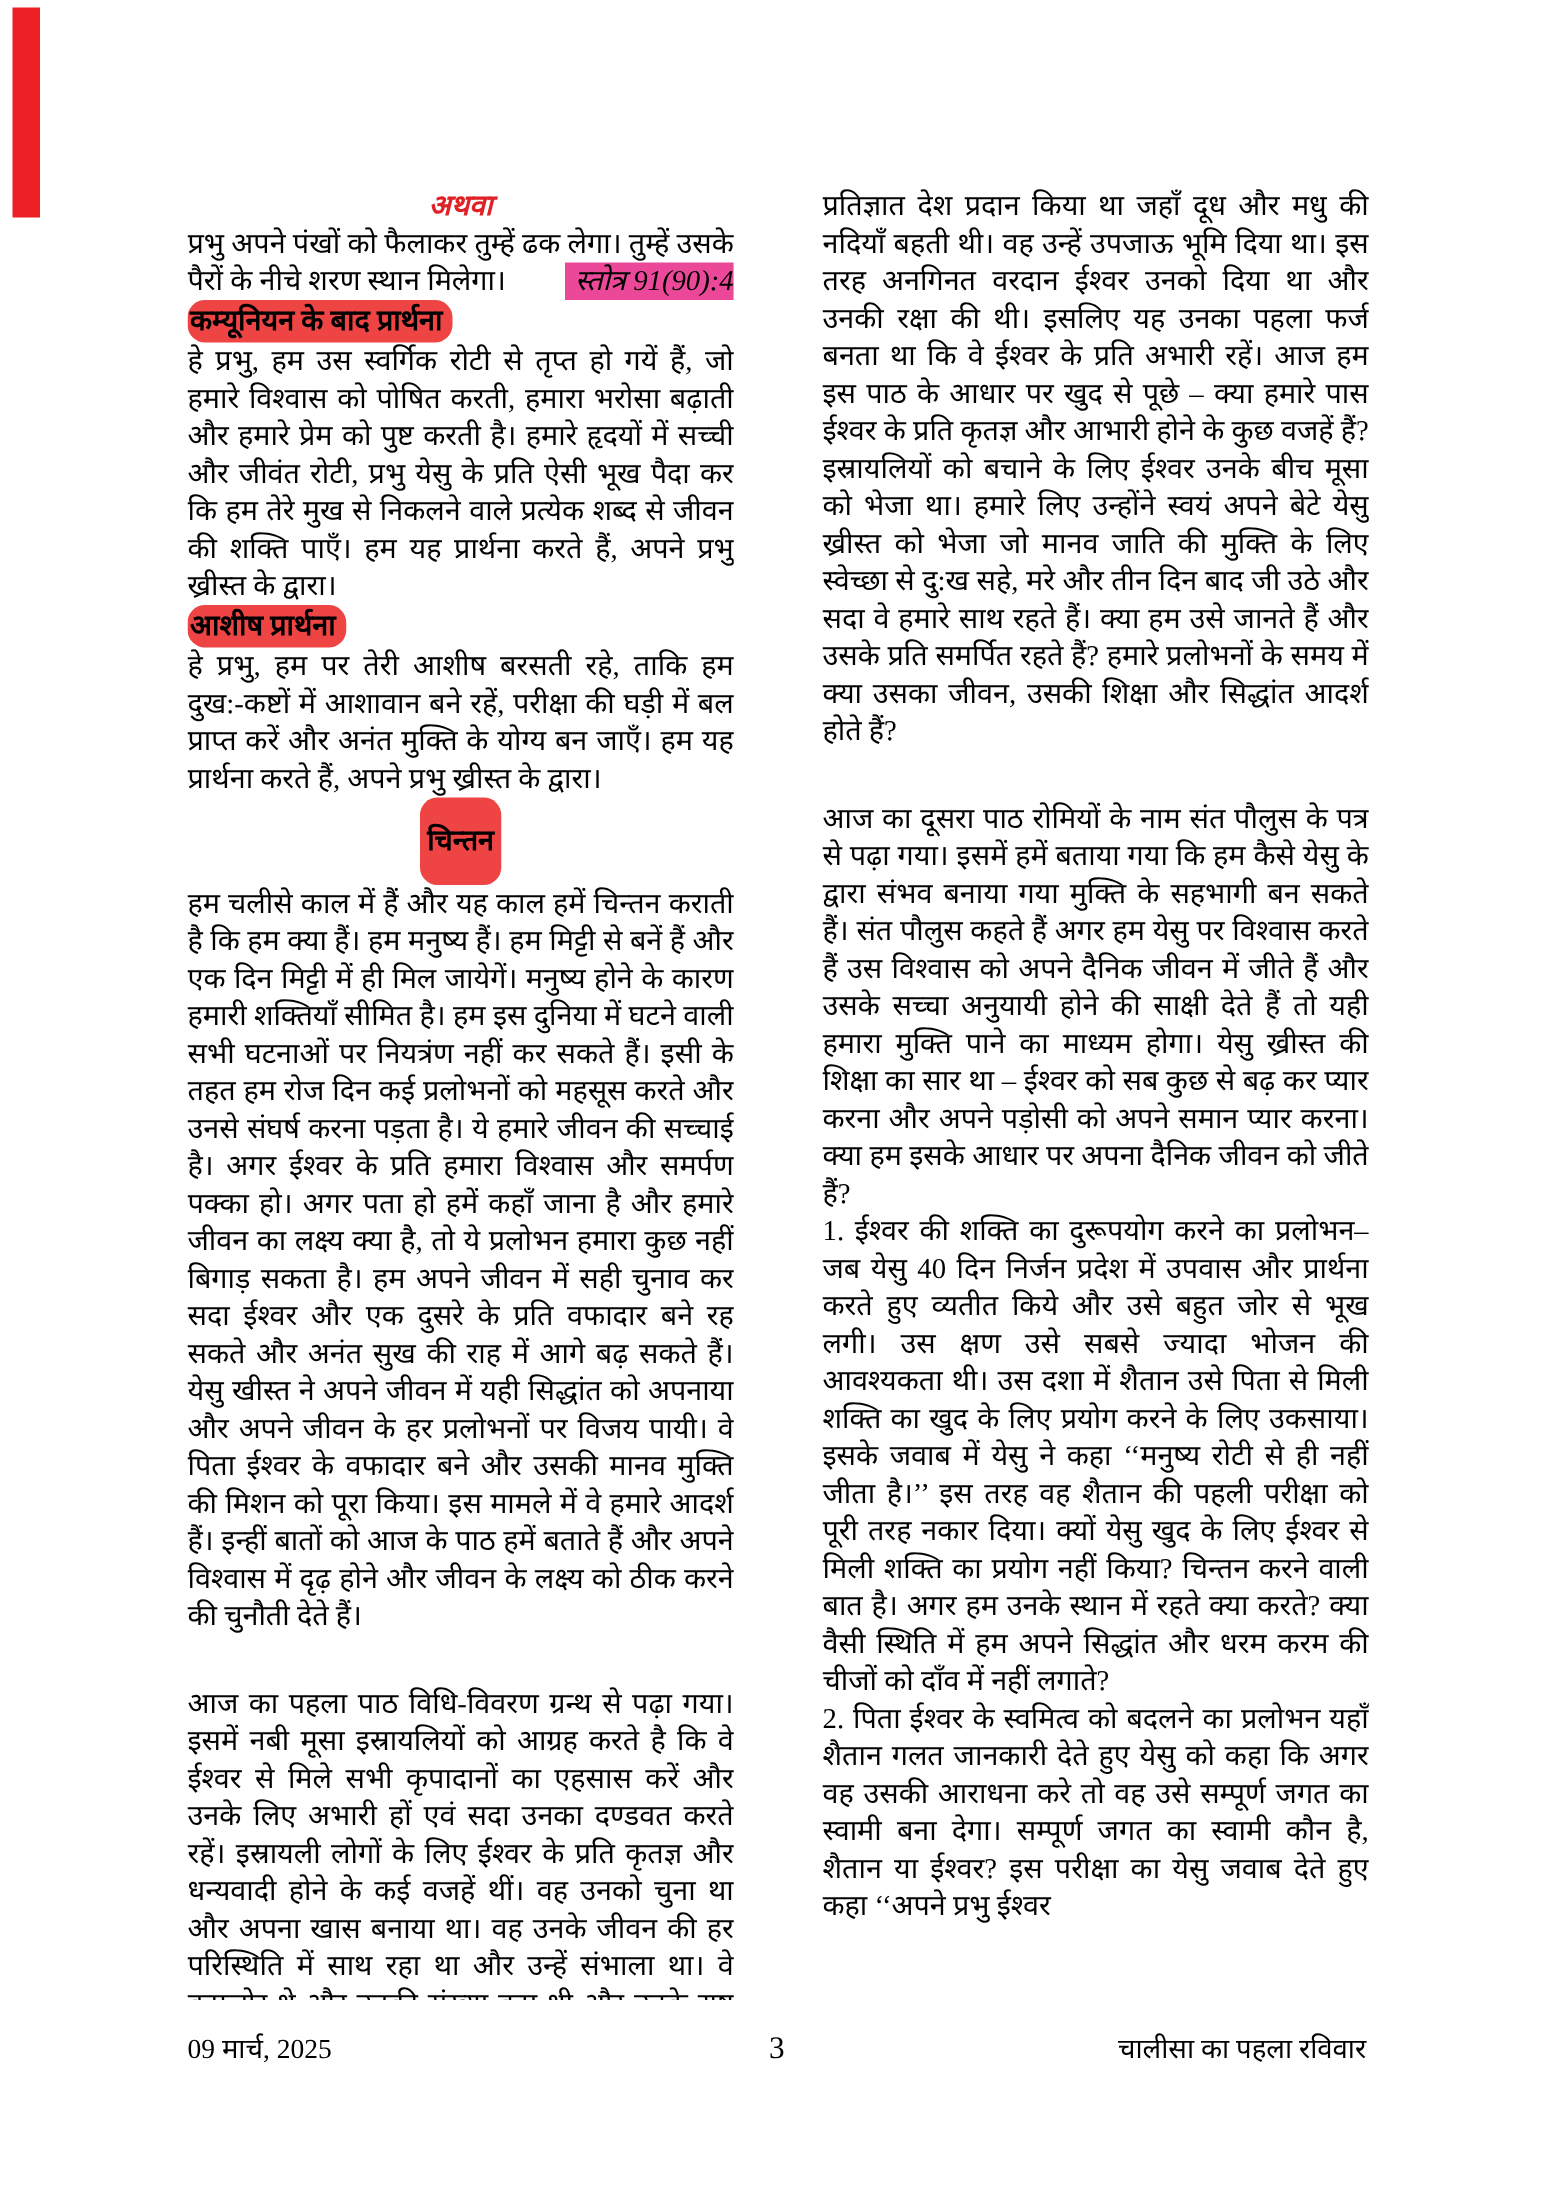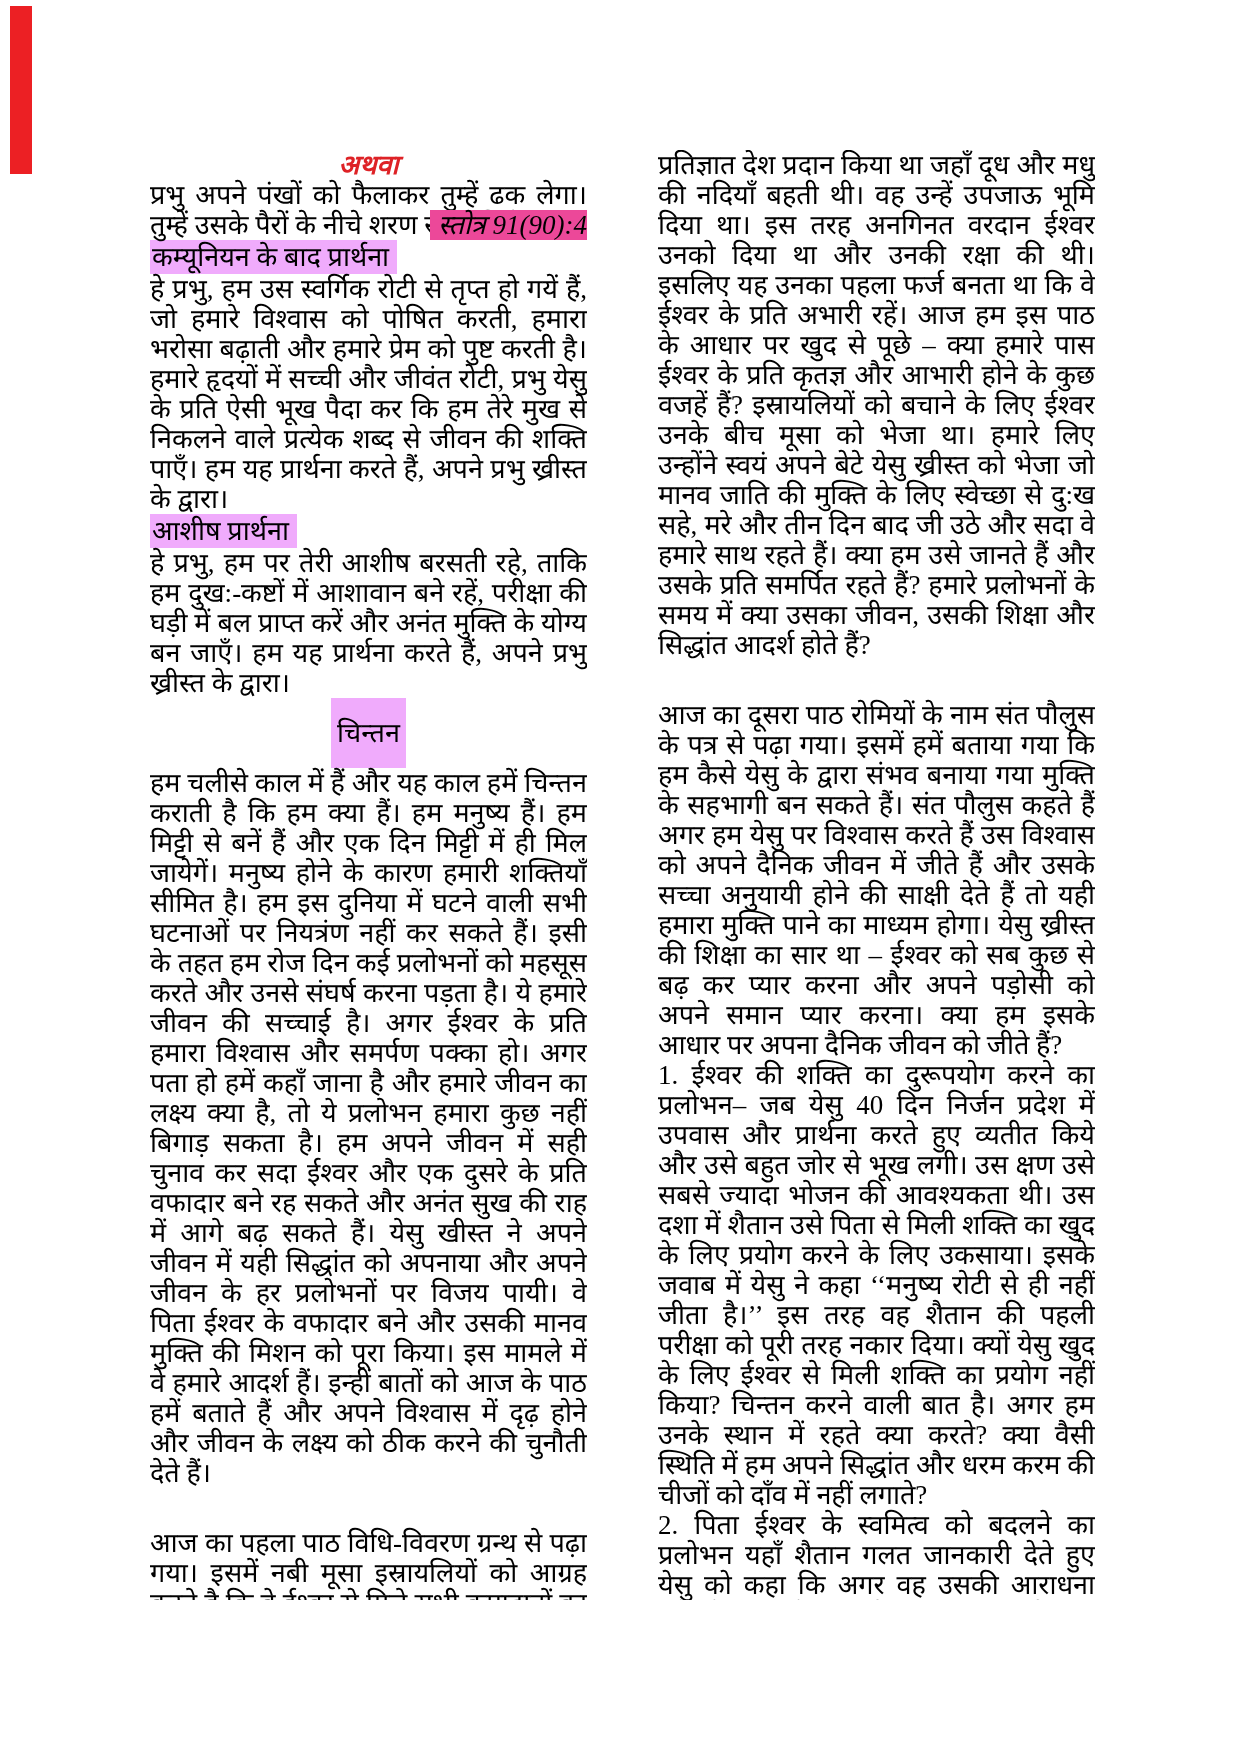--- a/index.html
+++ b/index.html
@@ -17,42 +17,43 @@
     background:#ec2024;
   }
   .content {
     position:absolute; left:150px; top:150px;
     width:945px;
     display:flex; gap:71px;
   }
   .col {
     width:437px; height:1450px;
     overflow:hidden;
-    font-size:27px; line-height:30px;
+    font-size:23px; line-height:30px;
     text-align:justify;
   }
   p { margin:0; padding:0; }
   .gap-before { margin-top:40px; }
   .athava {
     text-align:center;
     color:#de2226;
     font-weight:bold; font-style:italic;
   }
   .psalm-wrap { position:relative; }
   .psalm-ref {
     position:absolute; right:0; bottom:0;
     font-style:italic;
     background:#ec4899;
     padding-left:8px;
   }
   .hl {
-    background:#f0abfc;
-    font-weight:normal;
+    background:#ef4444;
+    font-weight:bold;
     display:inline-block;
     padding:2px 8px 2px 2px;
+    border-radius:14px;
   }
   .hl-center { text-align:center; }
   .hl-center .hl { padding:20px 6px; }
   .lead { font-weight:normal; }
   .footer {
     position:absolute; left:150px; top:1624px;
     width:943px;
     display:flex; align-items:baseline;
     font-size:22px; line-height:30px;
   }
@@ -92,14 +93,19 @@
 
     <div class="col">
       <p>प्रतिज्ञात देश प्रदान किया था जहाँ दूध और मधु की नदियाँ बहती थी। वह उन्हें उपजाऊ भूमि दिया था। इस तरह अनगिनत वरदान ईश्वर उनको दिया था और उनकी रक्षा की थी। इसलिए यह उनका पहला फर्ज बनता था कि वे ईश्वर के प्रति अभारी रहें। आज हम इस पाठ के आधार पर खुद से पूछे – क्या हमारे पास ईश्वर के प्रति कृतज्ञ और आभारी होने के कुछ वजहें हैं? इस्रायलियों को बचाने के लिए ईश्वर उनके बीच मूसा को भेजा था। हमारे लिए उन्होंने स्वयं अपने बेटे येसु ख्रीस्त को भेजा जो मानव जाति की मुक्ति के लिए स्वेच्छा से दु:ख सहे, मरे और तीन दिन बाद जी उठे और सदा वे हमारे साथ रहते हैं। क्या हम उसे जानते हैं और उसके प्रति समर्पित रहते हैं? हमारे प्रलोभनों के समय में क्या उसका जीवन, उसकी शिक्षा और सिद्धांत आदर्श होते हैं?</p>
       <p class="gap-before">आज का दूसरा पाठ रोमियों के नाम संत पौलुस के पत्र से पढ़ा गया। इसमें हमें बताया गया कि हम कैसे येसु के द्वारा संभव बनाया गया मुक्ति के सहभागी बन सकते हैं। संत पौलुस कहते हैं अगर हम येसु पर विश्वास करते हैं उस विश्वास को अपने दैनिक जीवन में जीते हैं और उसके सच्चा अनुयायी होने की साक्षी देते हैं तो यही हमारा मुक्ति पाने का माध्यम होगा। येसु ख्रीस्त की शिक्षा का सार था – ईश्वर को सब कुछ से बढ़ कर प्यार करना और अपने पड़ोसी को अपने समान प्यार करना। क्या हम इसके आधार पर अपना दैनिक जीवन को जीते हैं?</p>
       <p><span class="lead">1. ईश्वर की शक्ति का दुरूपयोग करने का प्रलोभन–</span><span> जब येसु 40 दिन निर्जन प्रदेश में उपवास और प्रार्थना करते हुए व्यतीत किये और उसे बहुत जोर से भूख लगी। उस क्षण उसे सबसे ज्यादा भोजन की आवश्यकता थी। उस दशा में शैतान उसे पिता से मिली शक्ति का खुद के लिए प्रयोग करने के लिए उकसाया। इसके जवाब में येसु ने कहा ‘‘मनुष्य रोटी से ही नहीं जीता है।’’ इस तरह वह शैतान की पहली परीक्षा को पूरी तरह नकार दिया। क्यों येसु खुद के लिए ईश्वर से मिली शक्ति का प्रयोग नहीं किया? चिन्तन करने वाली बात है। अगर हम उनके स्थान में रहते क्या करते? क्या वैसी स्थिति में हम अपने सिद्धांत और धरम करम की चीजों को दाँव में नहीं लगाते?</span></p>
       <p><span class="lead">2. पिता ईश्वर के स्वमित्व को बदलने का प्रलोभन</span><span> यहाँ शैतान गलत जानकारी देते हुए येसु को कहा कि अगर वह उसकी आराधना करे तो वह उसे सम्पूर्ण जगत का स्वामी बना देगा। सम्पूर्ण जगत का स्वामी कौन है, शैतान या ईश्वर? इस परीक्षा का येसु जवाब देते हुए कहा ‘‘अपने प्रभु ईश्वर</span></p>
     </div>
 
   </div>
 
+  <div class="footer">
+    <span class="f-left">09 मार्च, 2025</span>
+    <span class="f-center">3</span>
+    <span class="f-right">चालीसा का पहला रविवार</span>
+  </div>
 
 </div>
 
 </body></html>

